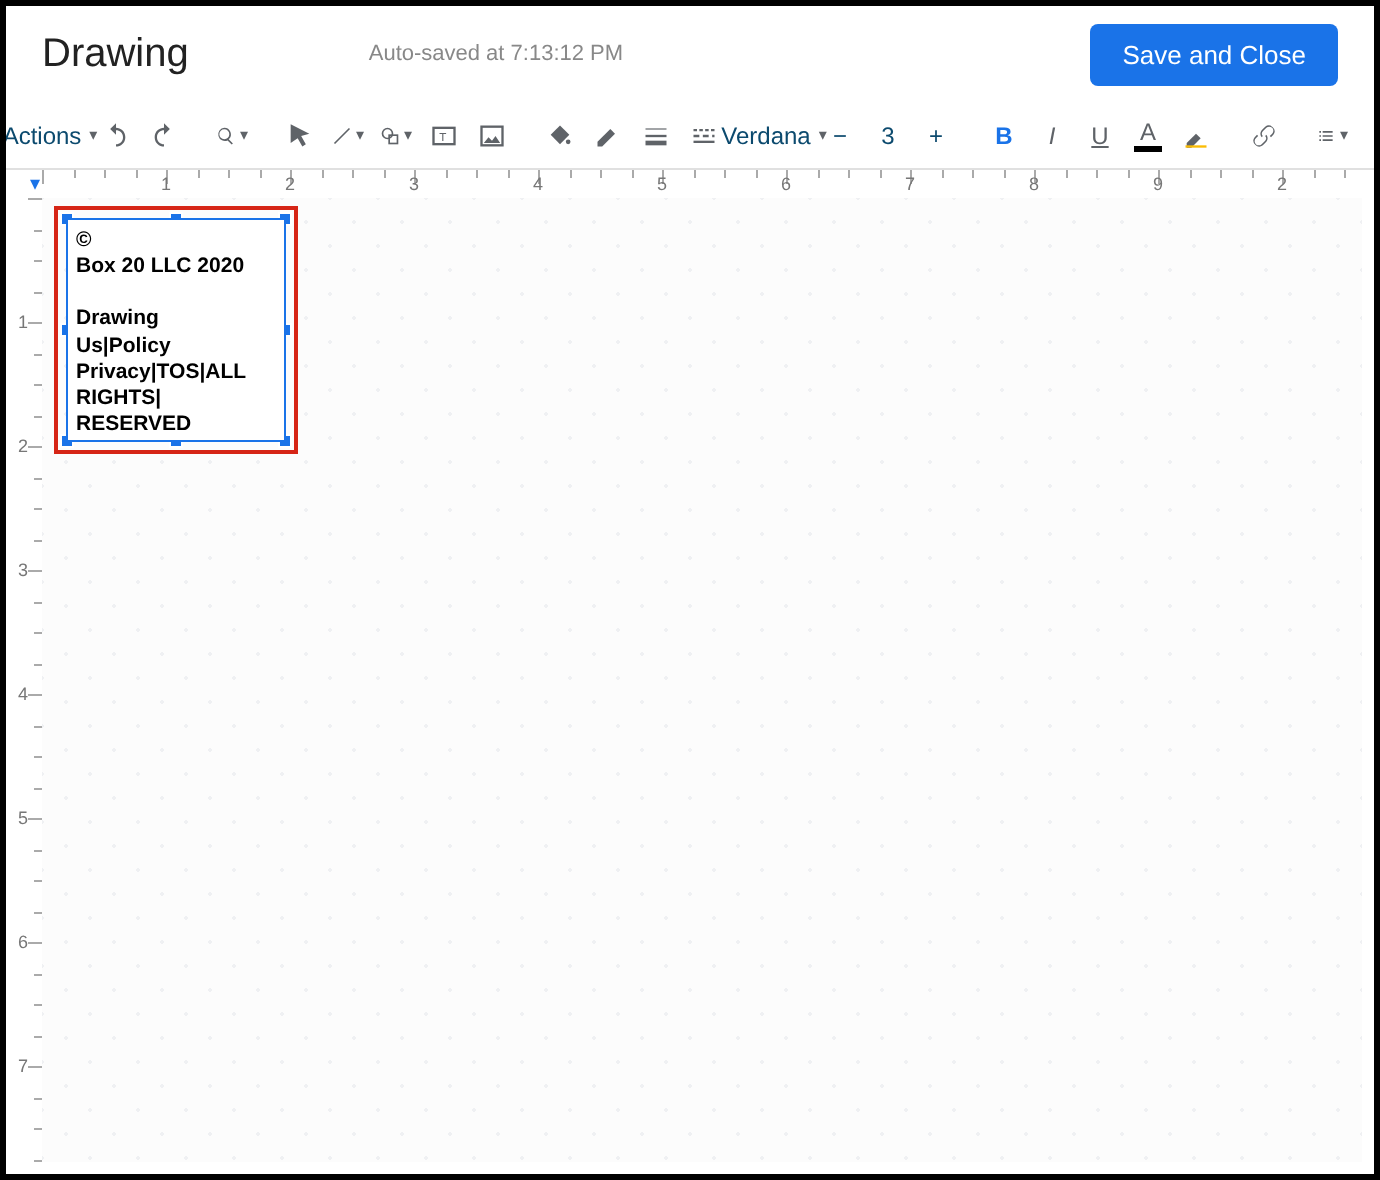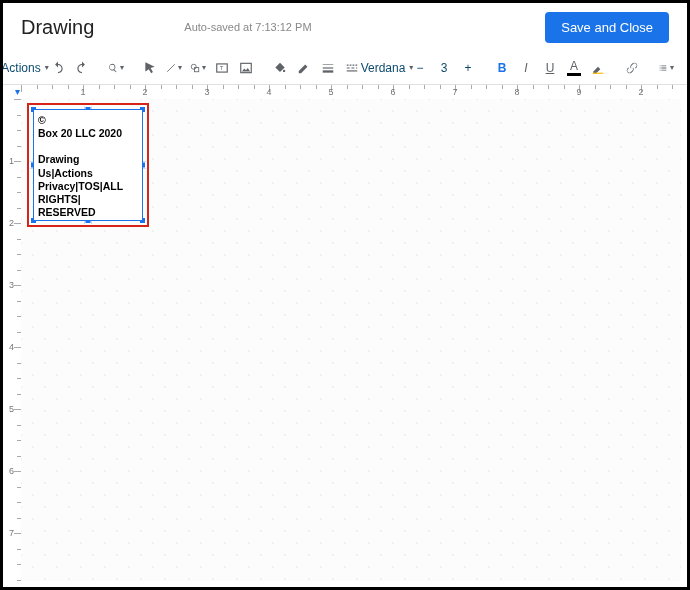--- a/index.html
+++ b/index.html
@@ -437,19 +437,19 @@
     <div class="sel-handle h-ml"></div>
     <div class="sel-handle h-mr"></div>
     <div class="sel-handle h-bl"></div>
     <div class="sel-handle h-bm"></div>
     <div class="sel-handle h-br"></div>
     <div class="textbox">
       <div>©</div>
       <div>Box 20 LLC 2020</div>
       <div>&nbsp;</div>
       <div>Drawing</div>
-      <div>Us|Actions</div>
+      <div>Us|Policy</div>
       <div>Privacy|TOS|ALL</div>
       <div>RIGHTS|</div>
       <div>RESERVED</div>
     </div>
   </div>
 </div>
 
 </body></html>

